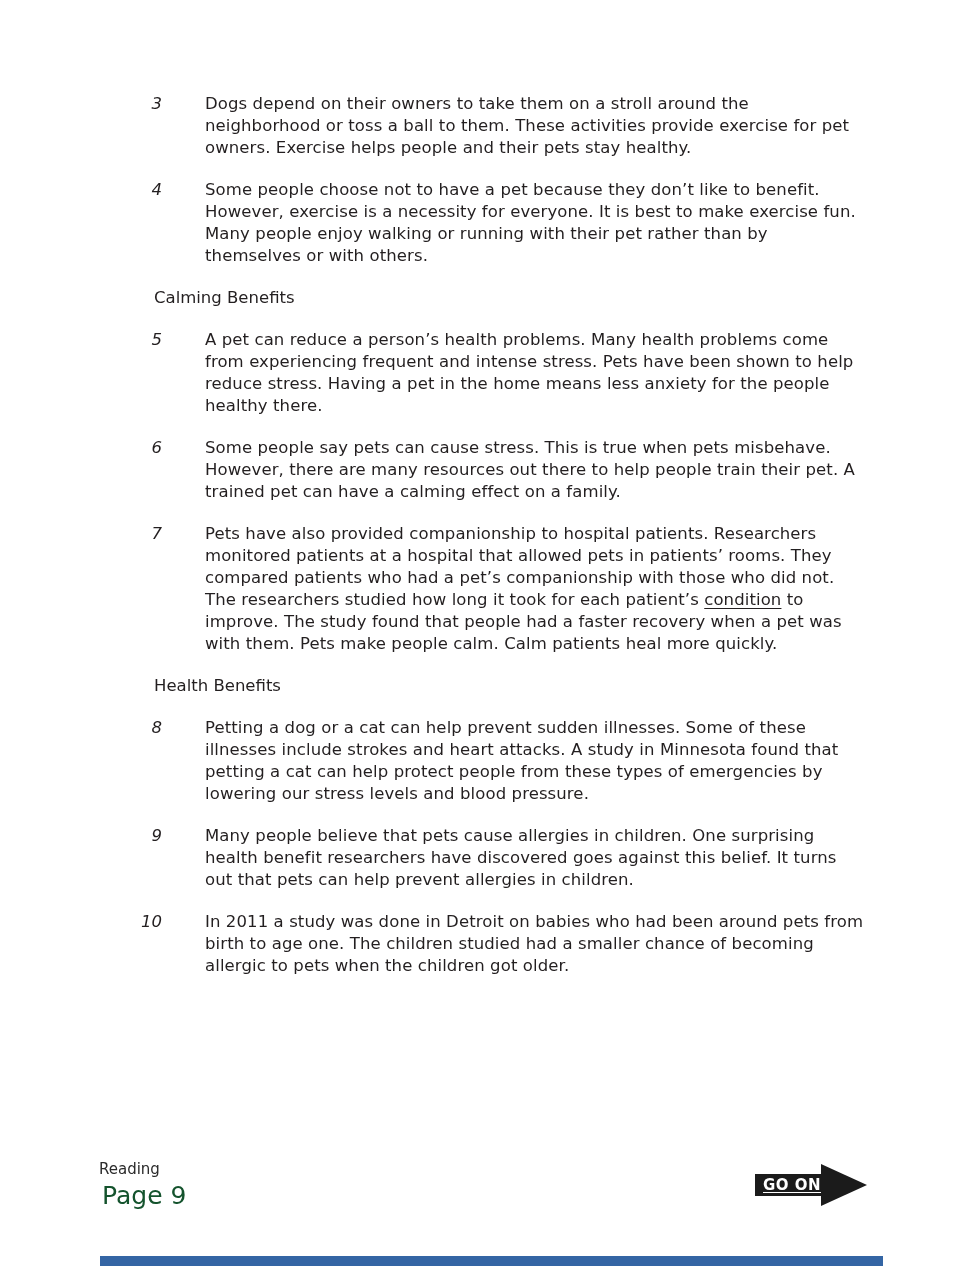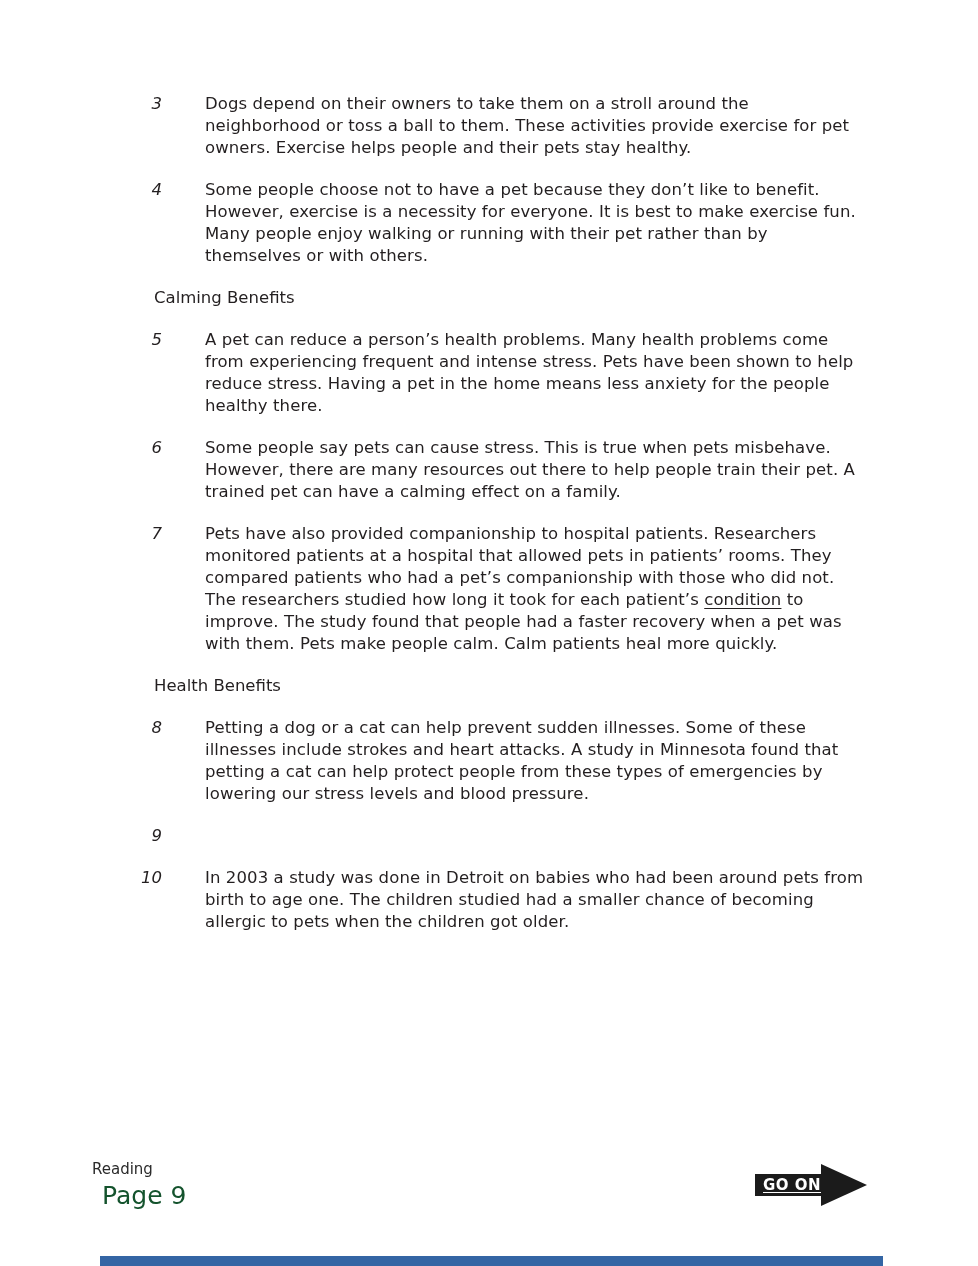--- a/index.html
+++ b/index.html
@@ -42,21 +42,21 @@
   .u { text-decoration: underline; text-underline-offset: 3px; }
   .heading {
     margin-left: 54px;
     font-weight: normal;
     font-size: 16.5px;
     line-height: 22px;
     margin-bottom: 20px;
   }
   .footer-section {
     position: absolute;
-    left: 92px;
+    left: 99px;
     top: 1160px;
     font-size: 15px;
     line-height: 19px;
     color: #2b2b2b;
   }
   .footer-page {
     position: absolute;
     left: 102px;
     top: 1181px;
     font-size: 25px;
@@ -127,24 +127,25 @@
       <span class="num">7</span>
       <div class="txt"><span>Pets have also provided companionship to hospital patients. Researchers monitored patients at a hospital that allowed pets in patients’ rooms. They compared patients who had a pet’s companionship with those who did not. The researchers studied how long it took for each patient’s </span><span class="u">condition</span><span> to improve. The study found that people had a faster recovery when a pet was with them. Pets make people calm. Calm patients heal more quickly.</span></div>
     </div>
     <div class="heading">Health Benefits</div>
     <div class="par">
       <span class="num">8</span>
       <div class="txt"><span>Petting a dog or a cat can help prevent sudden illnesses. Some of these illnesses include strokes and heart attacks. A study in Minnesota found that petting a cat can help protect people from these types of emergencies by lowering our stress levels and blood pressure.</span></div>
     </div>
     <div class="par">
       <span class="num">9</span>
+      <div class="txt"><span>Many people believe that pets cause allergies in children. One surprising health benefit researchers have discovered goes against this belief. It turns out that pets can help prevent allergies in children.</span></div>
     </div>
     <div class="par">
       <span class="num">10</span>
-      <div class="txt"><span>In 2003 a study was done in Detroit on babies who had been around pets from birth to age one. The children studied had a smaller chance of becoming allergic to pets when the children got older.</span></div>
+      <div class="txt"><span>In 2011 a study was done in Detroit on babies who had been around pets from birth to age one. The children studied had a smaller chance of becoming allergic to pets when the children got older.</span></div>
     </div>
   </main>
 
 <div class="footer-section">Reading</div>
 <div class="footer-page">Page 9</div>
 
 <div class="goon">
   <span class="goon-label" style="background: rgb(27, 27, 27); color: rgb(255, 255, 255);">GO ON</span>
   <span class="goon-arrow" style="border-left-color: rgb(27, 27, 27);"></span>
 </div>

